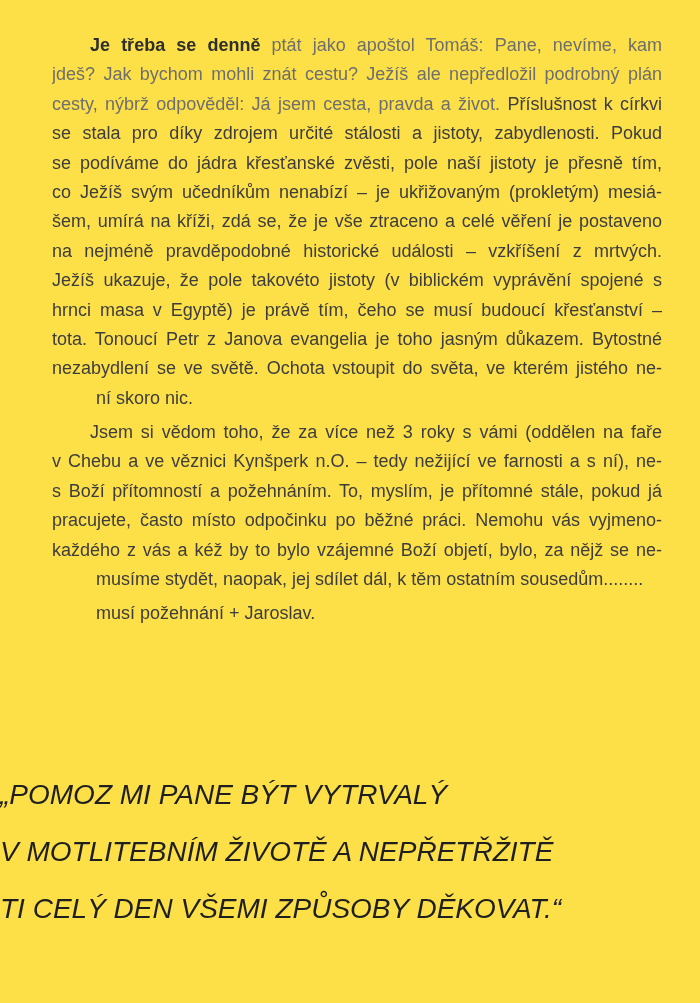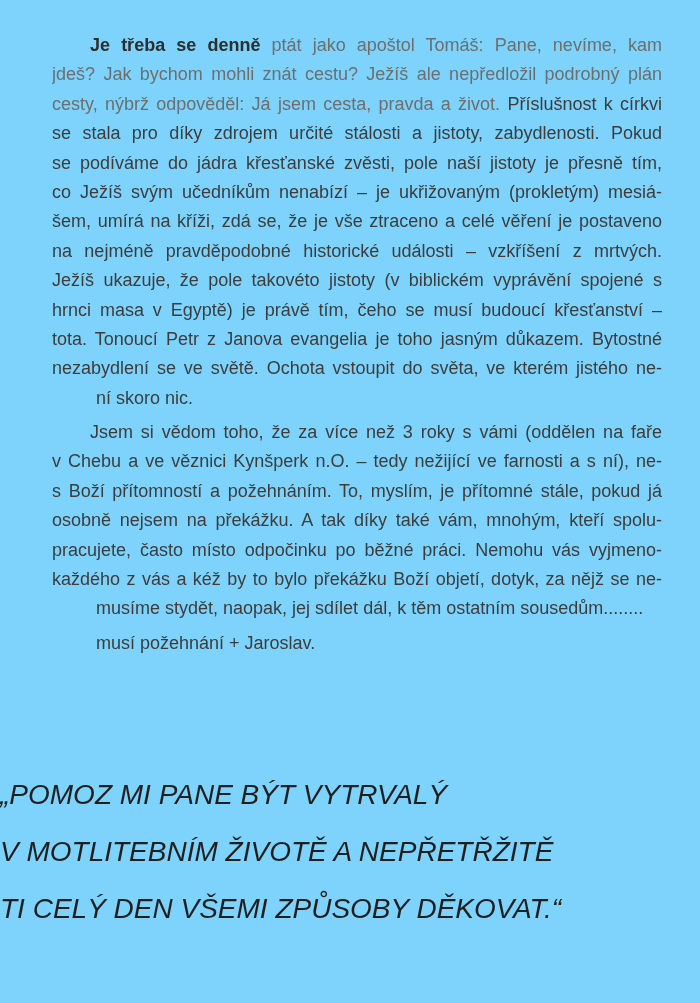--- a/index.html
+++ b/index.html
@@ -4,21 +4,21 @@
 <style>
   html, body {
     margin: 0;
     padding: 0;
     background: #ffffff;
   }
   .page {
     position: relative;
     width: 700px;
     height: 1003px;
-    background: #7dd3fc;
+    background: #fde047;
     overflow: hidden;
     font-family: "Liberation Sans", sans-serif;
   }
   .body-text {
     position: absolute;
     left: 52px;
     top: 31px;
     width: 610px;
     font-size: 18px;
     color: var(--text-color, #3d3d3d);
@@ -70,23 +70,22 @@
         <div class="line"><span class="seg normal">Ježíš ukazuje, že pole takovéto jistoty (v biblickém vyprávění spojené s</span></div>
         <div class="line"><span class="seg normal">hrnci masa v Egyptě) je právě tím, čeho se musí budoucí křesťanství –</span></div>
         <div class="line"><span class="seg normal">tota. Tonoucí Petr z Janova evangelia je toho jasným důkazem. Bytostné</span></div>
         <div class="line"><span class="seg normal">nezabydlení se ve světě. Ochota vstoupit do světa, ve kterém jistého ne-</span></div>
         <div class="line last"><span class="seg normal">ní skoro nic.</span></div>
       </div>
       <div class="paragraph">
         <div class="line indent"><span class="seg normal">Jsem si vědom toho, že za více než 3 roky s vámi (oddělen na faře</span></div>
         <div class="line"><span class="seg normal">v Chebu a ve věznici Kynšperk n.O. – tedy nežijící ve farnosti a s ní), ne-</span></div>
         <div class="line"><span class="seg normal">s Boží přítomností a požehnáním. To, myslím, je přítomné stále, pokud já</span></div>
-        <div class="line"><span class="seg normal">osobně nejsem na překážku. A tak díky také vám, mnohým, kteří spolu-</span></div>
         <div class="line"><span class="seg normal">pracujete, často místo odpočinku po běžné práci. Nemohu vás vyjmeno-</span></div>
-        <div class="line"><span class="seg normal">každého z vás a kéž by to bylo překážku Boží objetí, dotyk, za nějž se ne-</span></div>
+        <div class="line"><span class="seg normal">každého z vás a kéž by to bylo vzájemné Boží objetí, bylo, za nějž se ne-</span></div>
         <div class="line last"><span class="seg normal">musíme stydět, naopak, jej sdílet dál, k těm ostatním sousedům........</span></div>
       </div>
       <div class="paragraph">
         <div class="line last"><span class="seg normal">musí požehnání + Jaroslav.</span></div>
       </div>
     </div>
   <div class="quote">
       <div class="quote-line">„POMOZ MI PANE BÝT VYTRVALÝ</div>
       <div class="quote-line">V MOTLITEBNÍM ŽIVOTĚ A NEPŘETŘŽITĚ</div>
       <div class="quote-line">TI CELÝ DEN VŠEMI ZPŮSOBY DĚKOVAT.“</div>

